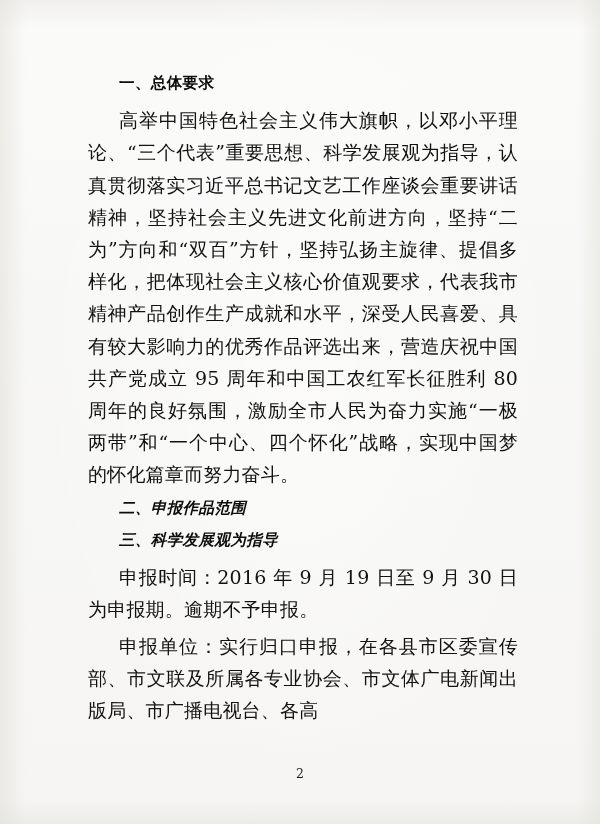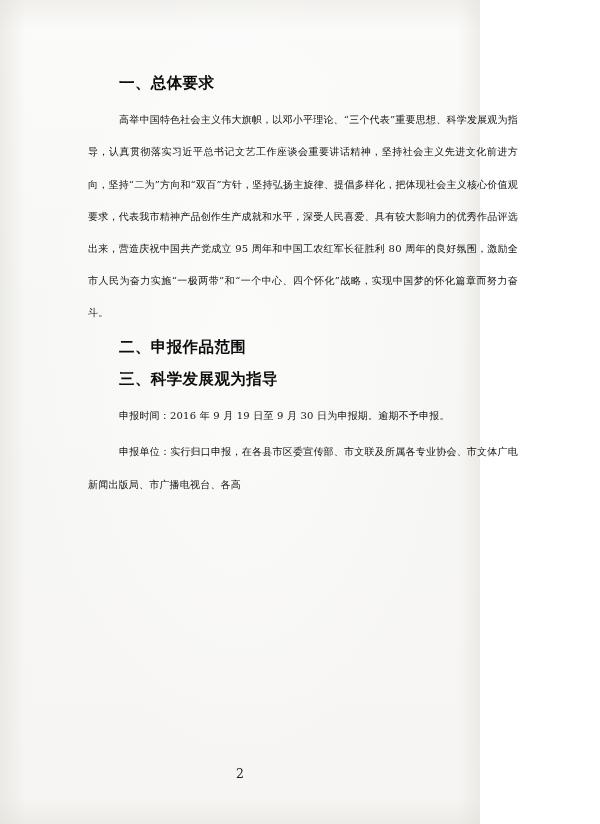--- a/index.html
+++ b/index.html
@@ -9,21 +9,21 @@
   body {
     width: 600px;
     height: 824px;
     background: #ffffff;
     font-family: "DejaVu Sans", sans-serif;
     color: #101010;
     overflow: hidden;
   }
   .page {
     position: relative;
-    width: 480px;
+    width: 600px;
     height: 824px;
     background:
       linear-gradient(180deg, #fbfbfa 0%, #f7f7f5 40%, #f6f5f3 100%);
     box-sizing: border-box;
   }
   
   .page::before {
     content: "";
     position: absolute;
     inset: 0;
@@ -46,37 +46,38 @@
     font-weight: bold;
     font-size: 15.5px;
     line-height: 1.5;
     letter-spacing: 0.4px;
     text-indent: 31px;
     margin: 0 0 9px 0;
     color: #0d0d0d;
   }
   .para {
     font-family: "DejaVu Serif", "Liberation Serif", serif;
-    font-size: 10px;
+    font-size: 19px;
     line-height: 32.2px;
     text-indent: 31px;
     text-align: justify;
     text-justify: inter-ideograph;
     margin: 0 0 4px 0;
     color: #121212;
     letter-spacing: 0.2px;
   }
   .block {
     margin-bottom: 6px;
   }
   .block.tight {
     margin-bottom: 2px;
   }
   .heading.sub {
     margin-top: 6px;
+    font-style: italic;
   }
   .page-number {
     position: absolute;
     left: 0;
     right: 0;
     top: 766px;
     text-align: center;
     font-family: "DejaVu Serif", "Liberation Serif", serif;
     font-size: 12.5px;
     color: #1b1b1b;

